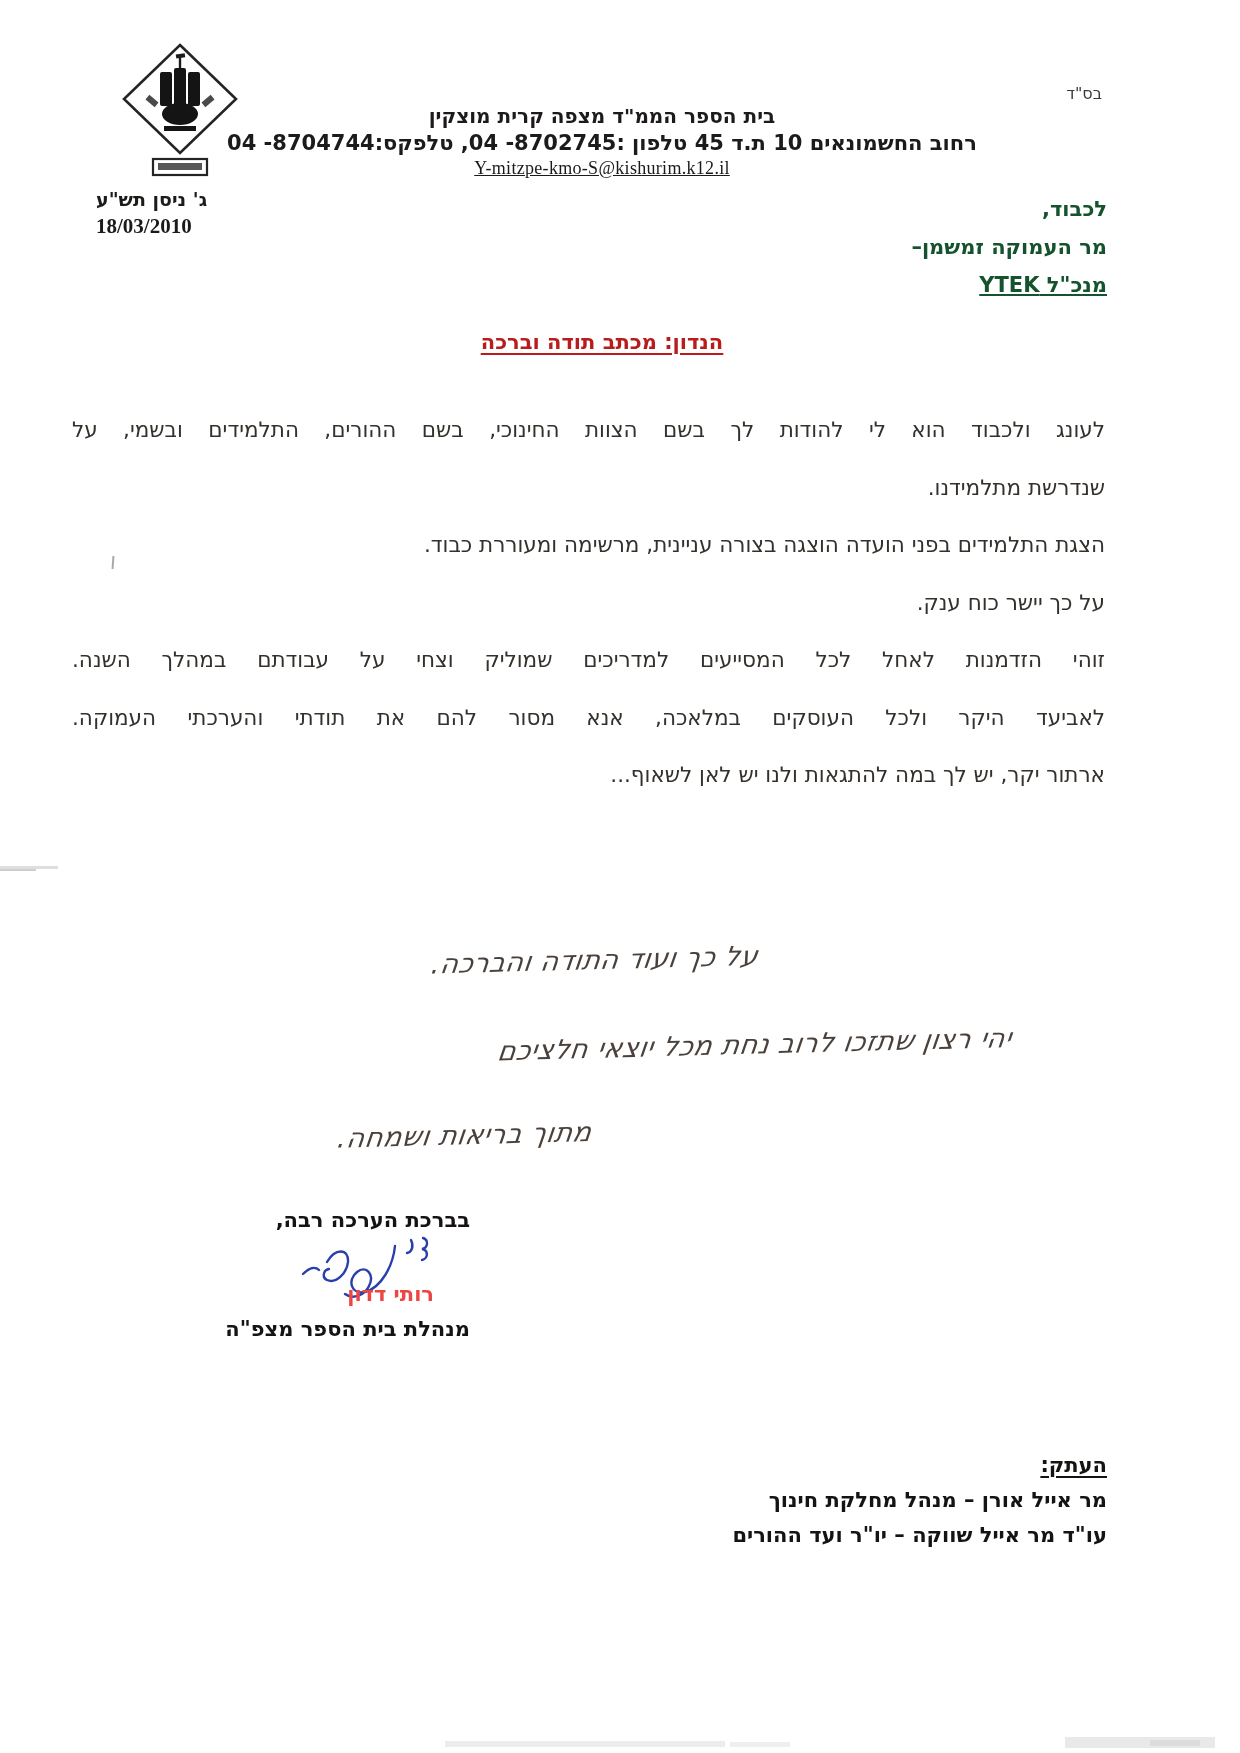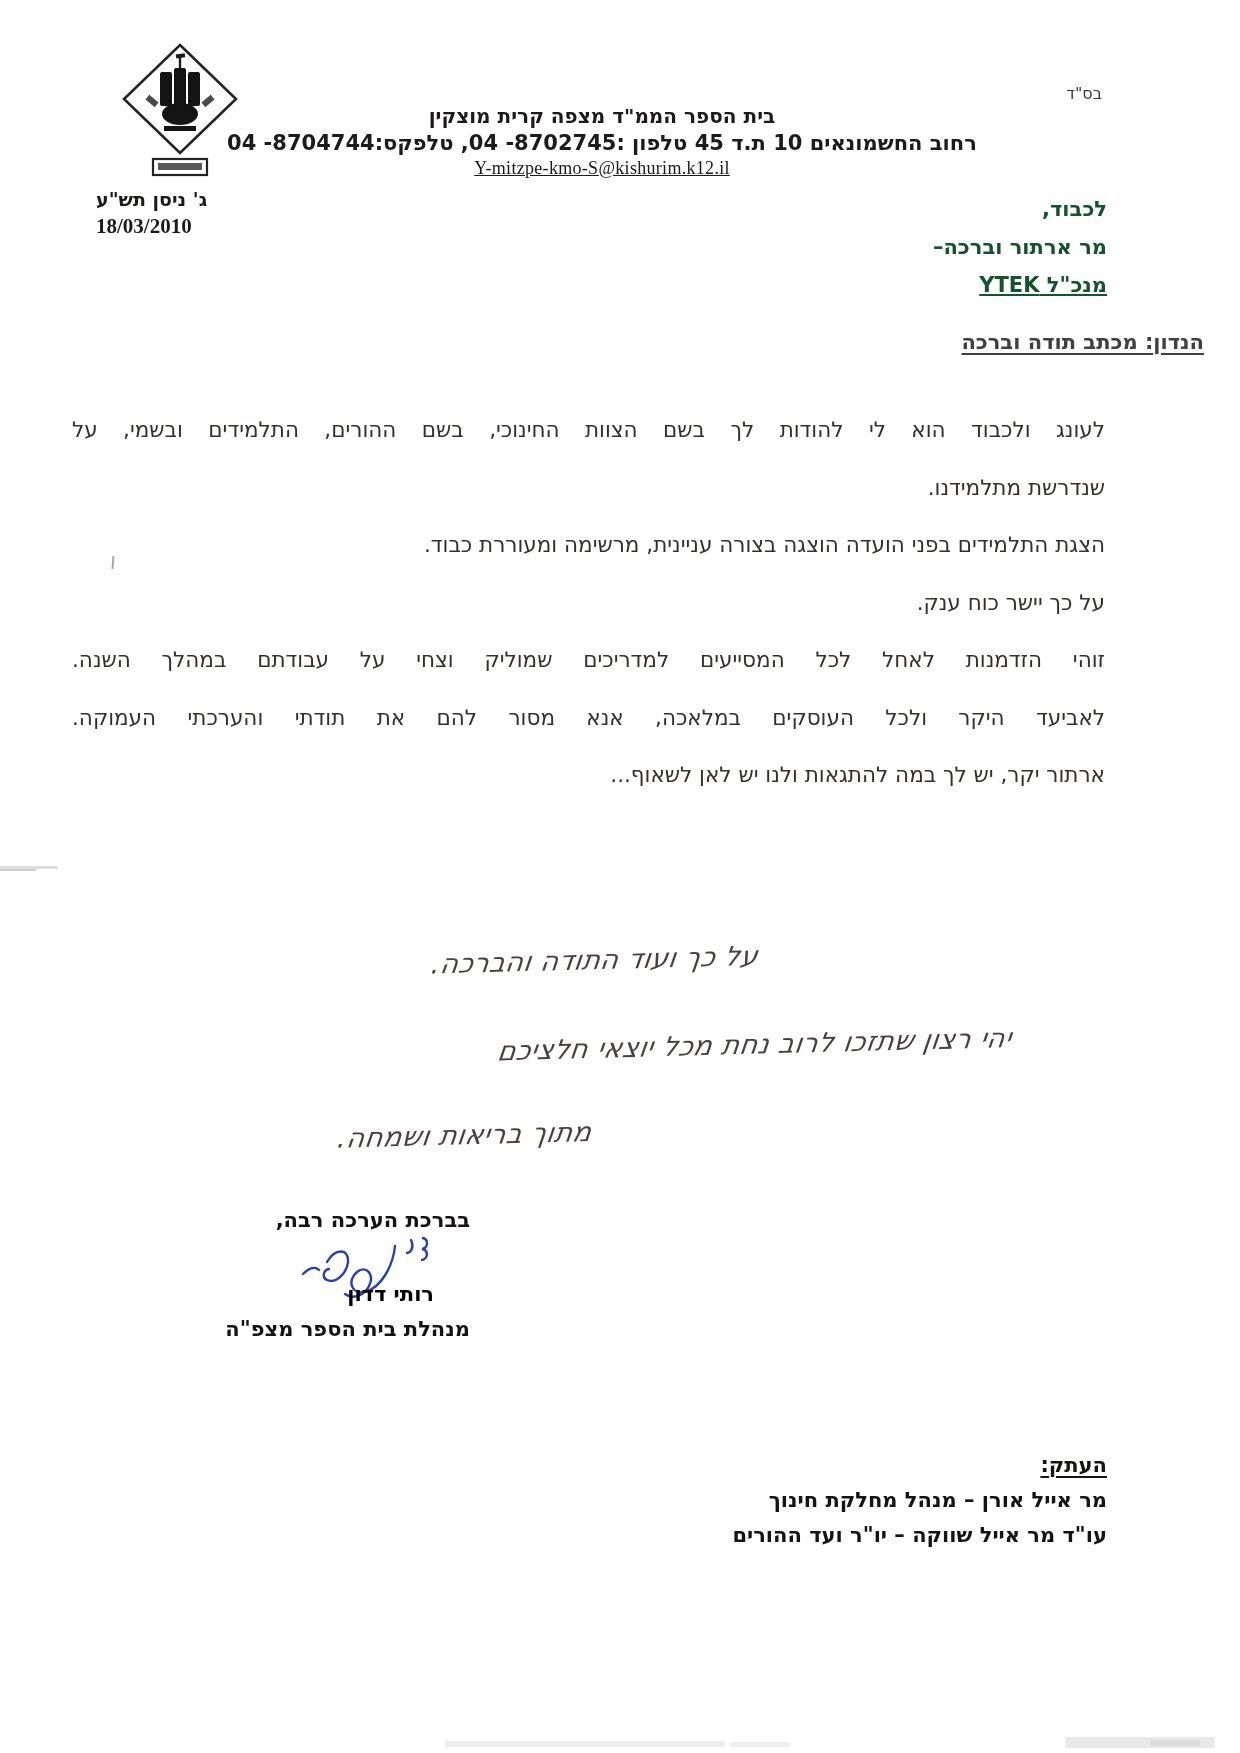--- a/index.html
+++ b/index.html
@@ -25,21 +25,21 @@
     letter-spacing:.3px;
   }
   .logo{top:42px;left:120px;width:120px;height:140px;}
   
   .date-block{top:188px;left:96px;text-align:left;color:#1d1b19;}
   .date-heb{font-size:19px;font-weight:700;}
   .date-greg{font-family:"Liberation Serif","DejaVu Serif",serif;font-size:21px;font-weight:700;margin-top:4px;}
   
   .recipient{top:190px;right:133px;text-align:right;color:#14532d;line-height:38px;font-size:21px;font-weight:700;}
   
-  .subject{top:330px;left:0;width:1204px;text-align:right;font-size:21px;font-weight:700;color:#404040;}
+  .subject{top:330px;left:0;width:1204px;text-align:center;font-size:21px;font-weight:700;color:#b91c1c;}
   .subject span{text-decoration:underline;text-underline-offset:4px;}
   
   .letter-body{
     top:401px;left:72px;width:1033px;
     font-size:21.5px;line-height:57.5px;color:#34302b;
     text-align:right;
   }
   .letter-body .line{white-space:nowrap;}
   .letter-body .just{white-space:normal;text-align:justify;text-align-last:justify;}
   
@@ -51,21 +51,21 @@
     transform:skewX(-10deg) rotate(-1.5deg);
     transform-origin:right center;
     opacity:.93;
   }
   .hand1{top:940px;right:482px;}
   .hand2{top:1022px;right:228px;}
   .hand3{top:1116px;right:648px;}
   
   .sig-closing{top:1208px;right:770px;font-size:21px;font-weight:700;color:#161412;}
   .sig-scribble{top:1226px;left:283px;}
-  .sig-name{top:1282px;right:806px;font-size:21px;font-weight:700;color:#000000;}
+  .sig-name{top:1282px;right:806px;font-size:21px;font-weight:700;color:#ef4444;}
   .sig-role{top:1317px;right:770px;font-size:21px;font-weight:700;color:#161412;}
   
   .cc{top:1448px;right:133px;text-align:right;font-size:21px;font-weight:700;color:#161412;line-height:35px;}
   .cc .cc-label{text-decoration:underline;text-underline-offset:4px;}
   
   .art{background:#e6e6e6;}
 </style>
 </head>
 <body>
 
@@ -96,21 +96,21 @@
     <div class="school-email">Y-mitzpe-kmo-S@kishurim.k12.il</div>
   </div>
 
   <div class="abs date-block">
     <div class="date-heb rtl">ג' ניסן תש"ע</div>
     <div class="date-greg">18/03/2010</div>
   </div>
 
   <div class="abs recipient rtl">
     <div>לכבוד,</div>
-    <div>מר ארתור וברכה–</div>
+    <div>מר העמוקה זמשמן–</div>
     <div class="u">מנכ"ל YTEK</div>
   </div>
 
   <div class="abs subject rtl">
     <span>הנדון: מכתב תודה וברכה</span>
   </div>
 
   <div class="abs letter-body rtl">
     <div class="line just">לעונג ולכבוד הוא לי להודות לך בשם הצוות החינוכי, בשם ההורים, התלמידים ובשמי, על</div>
     <div class="line">שנדרשת מתלמידנו.</div>

